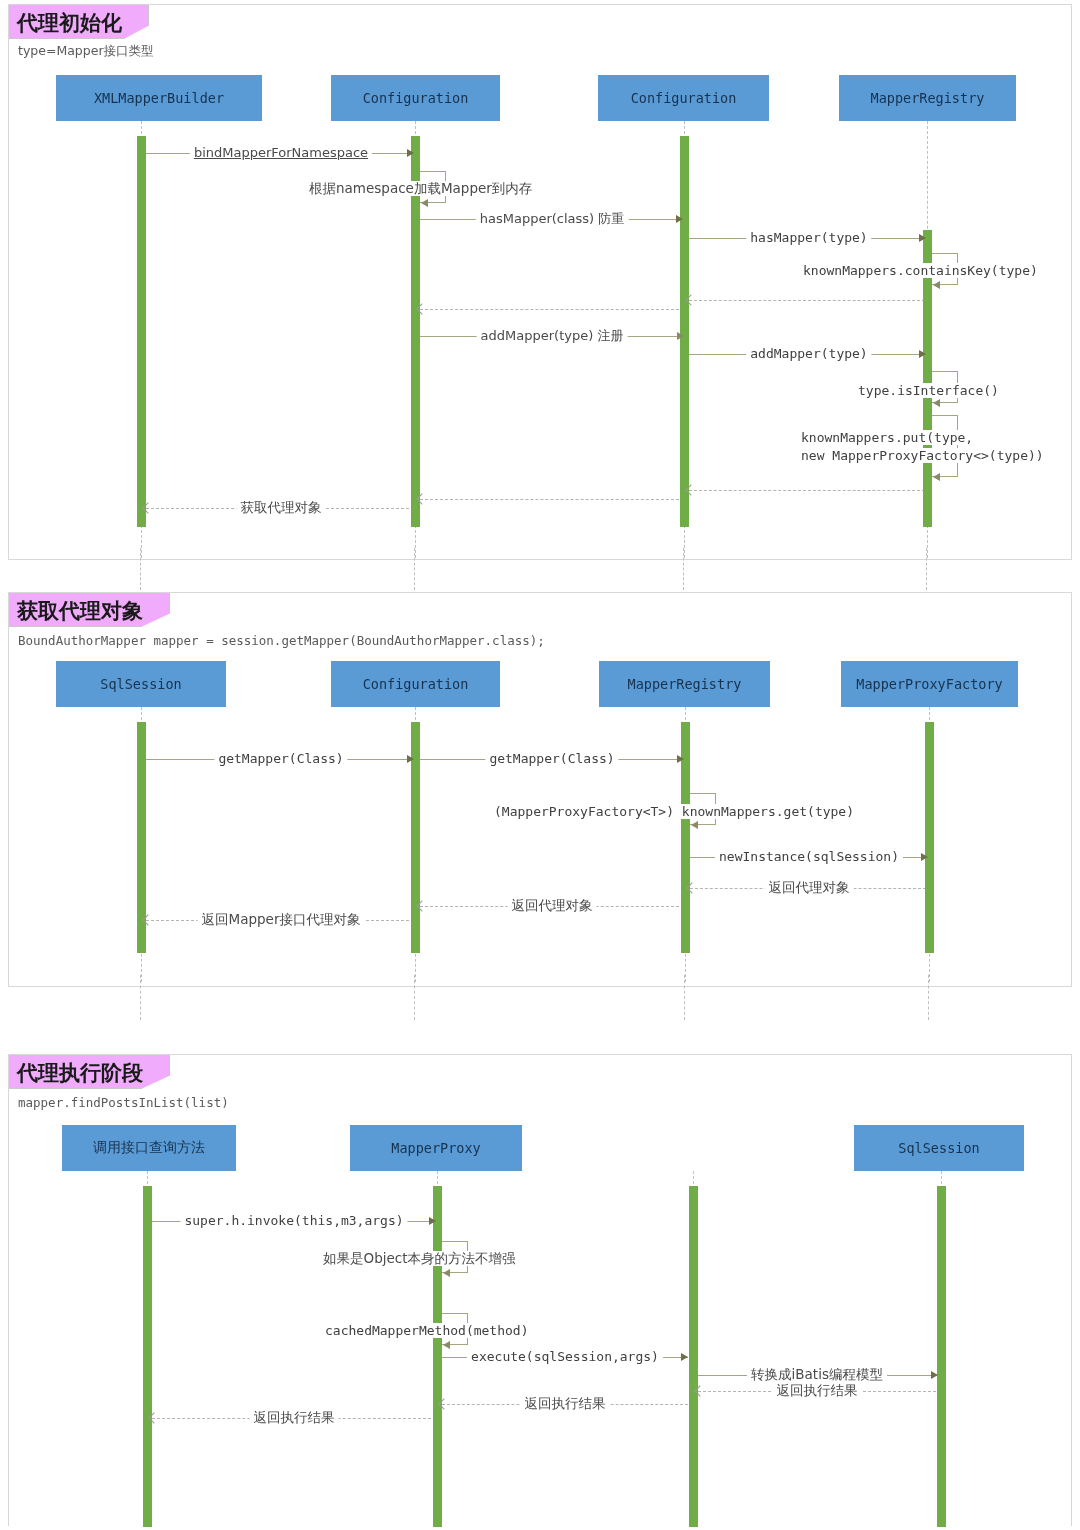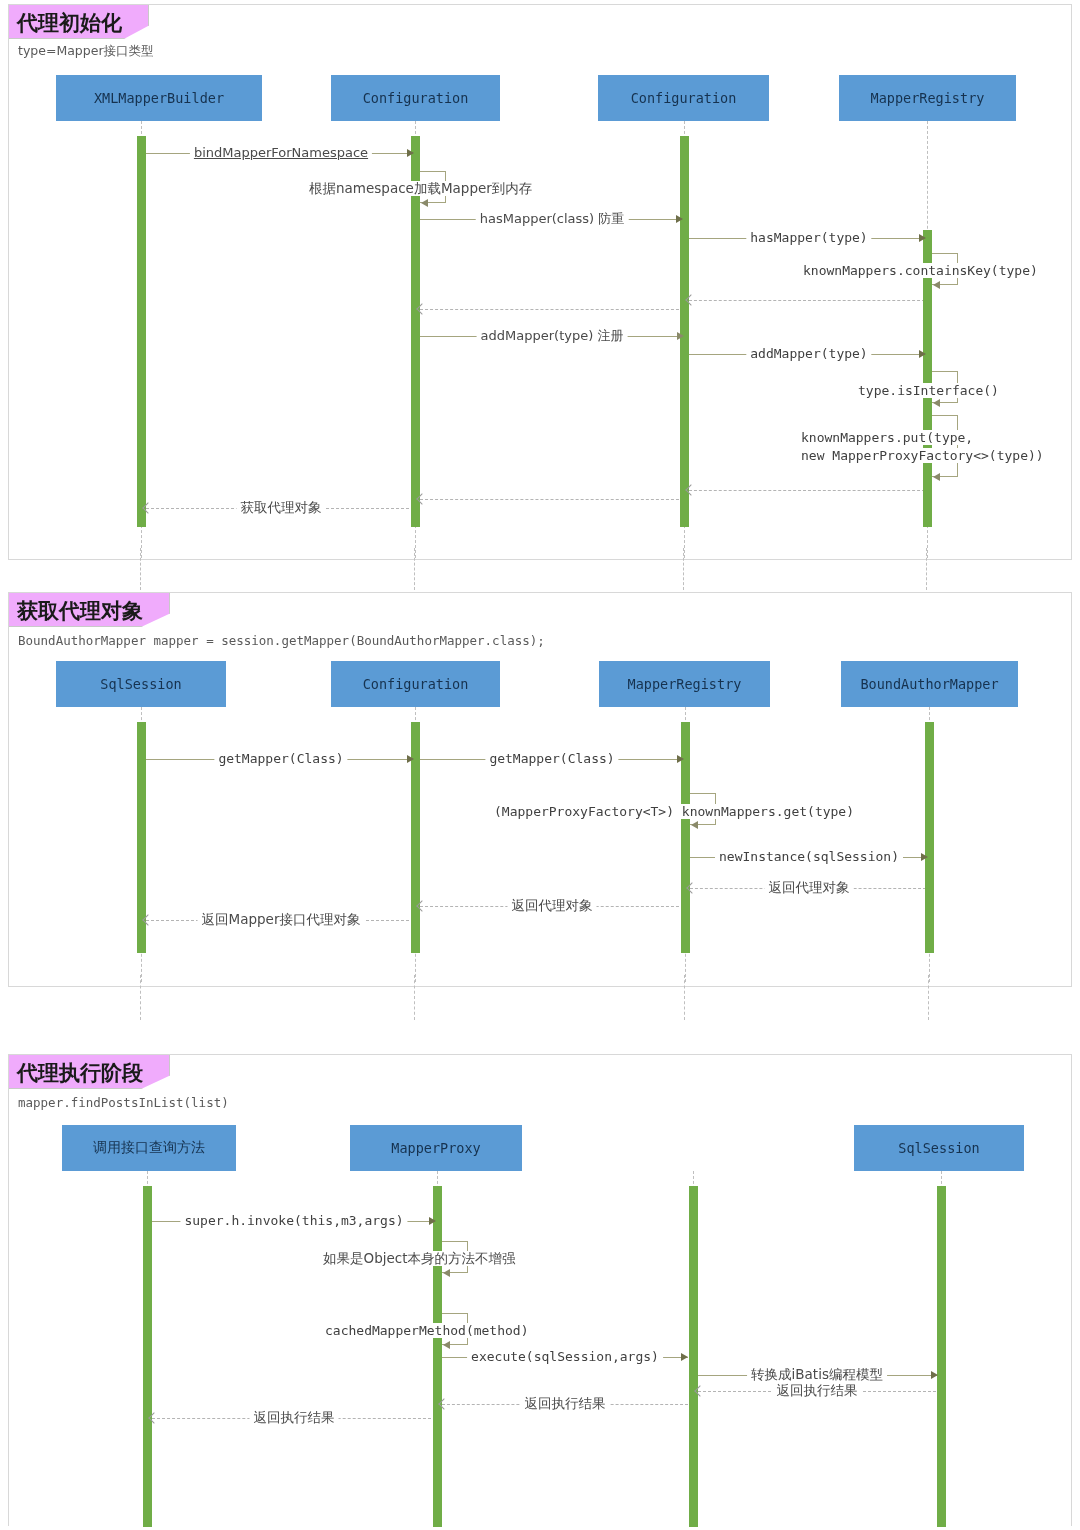--- a/index.html
+++ b/index.html
@@ -227,21 +227,21 @@
   <div class="actor" style="left:47px; top:68px; width:170px;">
     <span>SqlSession</span>
   </div>
   <div class="actor" style="left:322px; top:68px; width:169px;">
     <span>Configuration</span>
   </div>
   <div class="actor" style="left:590px; top:68px; width:171px;">
     <span>MapperRegistry</span>
   </div>
   <div class="actor" style="left:832px; top:68px; width:177px;">
-    <span>BoundAuthorMapper</span>
+    <span>MapperProxyFactory</span>
   </div>
 
   <div class="activation" style="left:128px; top:129px; height:231px;"></div>
   <div class="activation" style="left:402px; top:129px; height:231px;"></div>
   <div class="activation" style="left:672px; top:129px; height:231px;"></div>
   <div class="activation" style="left:916px; top:129px; height:231px;"></div>
 
   <div class="msg" style="left:137px; top:166px; width:268px;"></div>
   <div class="arrow-r" style="left:398px; top:162px;"></div>
   <div class="label c" style="left:272px; top:158px;">getMapper(Class)</div>

